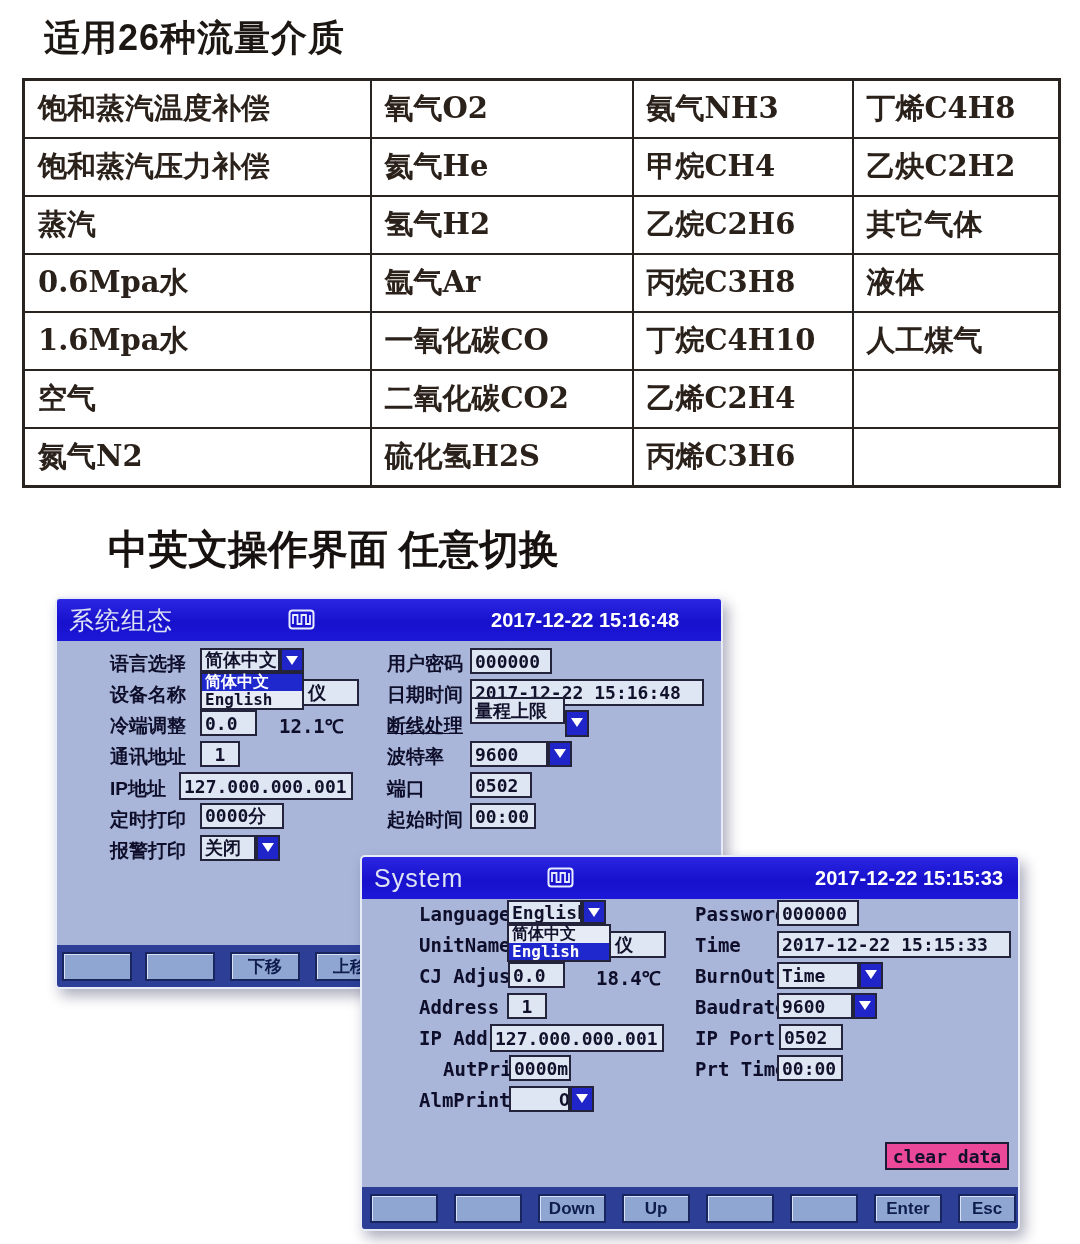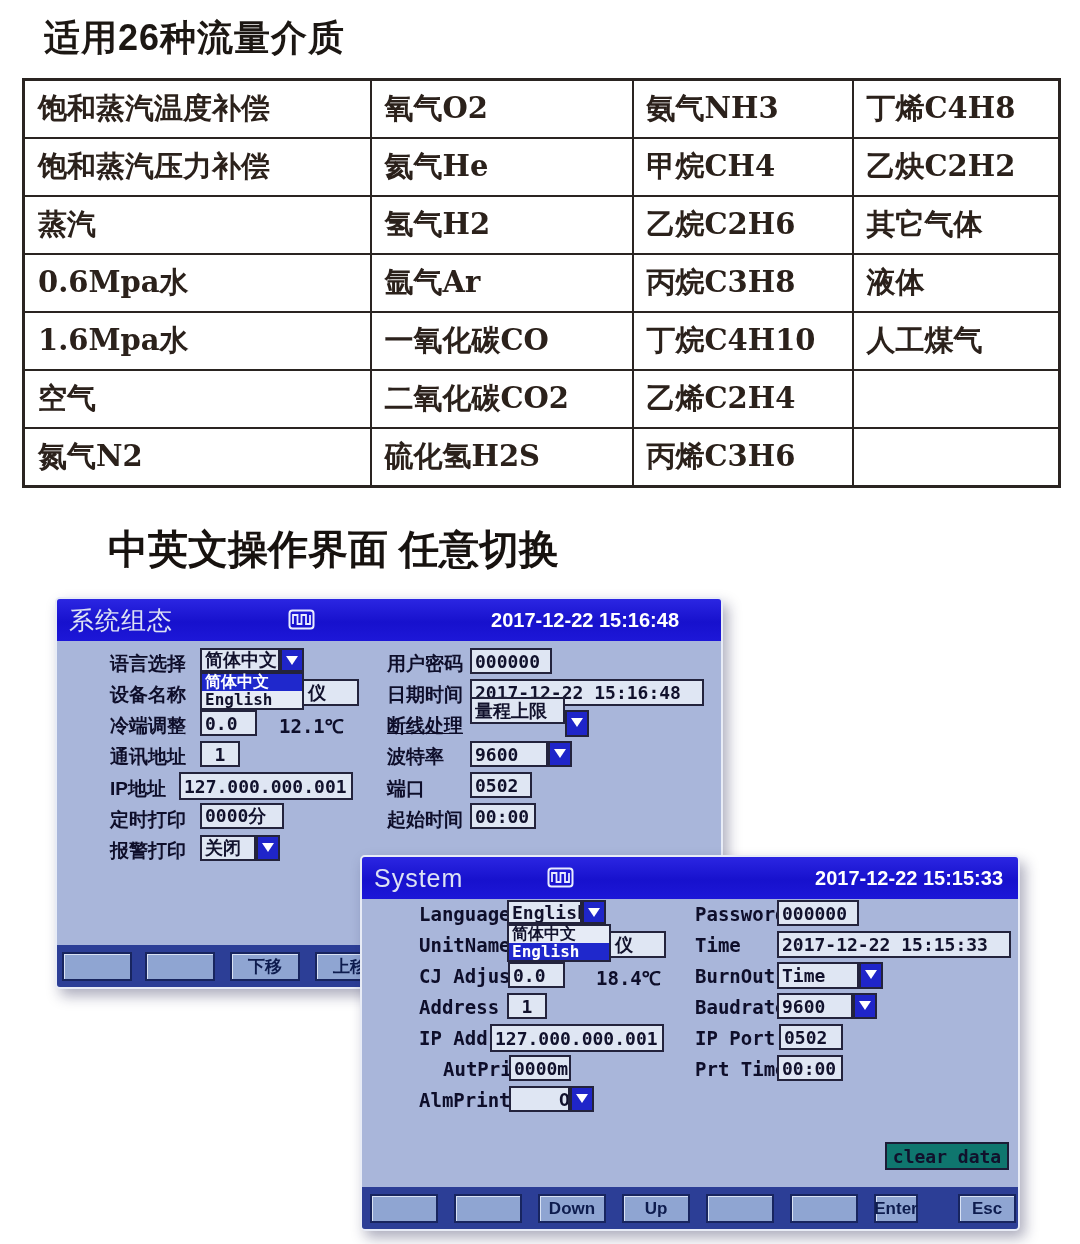--- a/index.html
+++ b/index.html
@@ -44,21 +44,21 @@
   .dditem{height:17px;display:flex;align-items:center;padding:0 3px;
           font-family:"DejaVu Sans Mono","Liberation Mono",monospace;font-size:16px;font-weight:700;
           color:#11112c;white-space:nowrap;}
   .dditem.sel{background:#1f28cc;color:#ffffff;}
 
   .btnbar{position:absolute;left:0;right:0;bottom:0;height:42px;background:#2c3e96;}
   .fkey{position:absolute;top:7px;box-sizing:border-box;height:29px;background:#8fa5d2;
         border:2px solid #18255f;box-shadow:inset 1px 1px 0 #d9e2f4;
         font-size:17px;font-weight:700;color:#0e1c4e;
         display:flex;align-items:center;justify-content:center;white-space:nowrap;}
-  .clear-btn{position:absolute;box-sizing:border-box;background:#0f766e;border:2px solid #1c1c36;
+  .clear-btn{position:absolute;box-sizing:border-box;background:#ec4899;border:2px solid #1c1c36;
              font-family:"DejaVu Sans Mono","Liberation Mono",monospace;font-size:18px;font-weight:700;
              color:#11112c;display:flex;align-items:center;justify-content:center;}
 </style>
 </head>
 <body>
 
 <div class="canvas">
 
   <div class="main-title">适用26种流量介质</div>
 
@@ -263,18 +263,18 @@
 
     <div class="clear-btn" style="left:523px;top:285px;width:124px;height:28px;">clear data</div>
 
     <div class="btnbar">
       <div class="fkey" style="left:8px;width:68px;"></div>
       <div class="fkey" style="left:92px;width:68px;"></div>
       <div class="fkey" style="left:176px;width:68px;">Down</div>
       <div class="fkey" style="left:260px;width:68px;">Up</div>
       <div class="fkey" style="left:344px;width:68px;"></div>
       <div class="fkey" style="left:428px;width:68px;"></div>
-      <div class="fkey" style="left:512px;width:44px;">Enter</div>
+      <div class="fkey" style="left:512px;width:68px;">Enter</div>
       <div class="fkey" style="left:596px;width:58px;">Esc</div>
     </div>
   </div>
 
 </div>
 
 </body></html>

